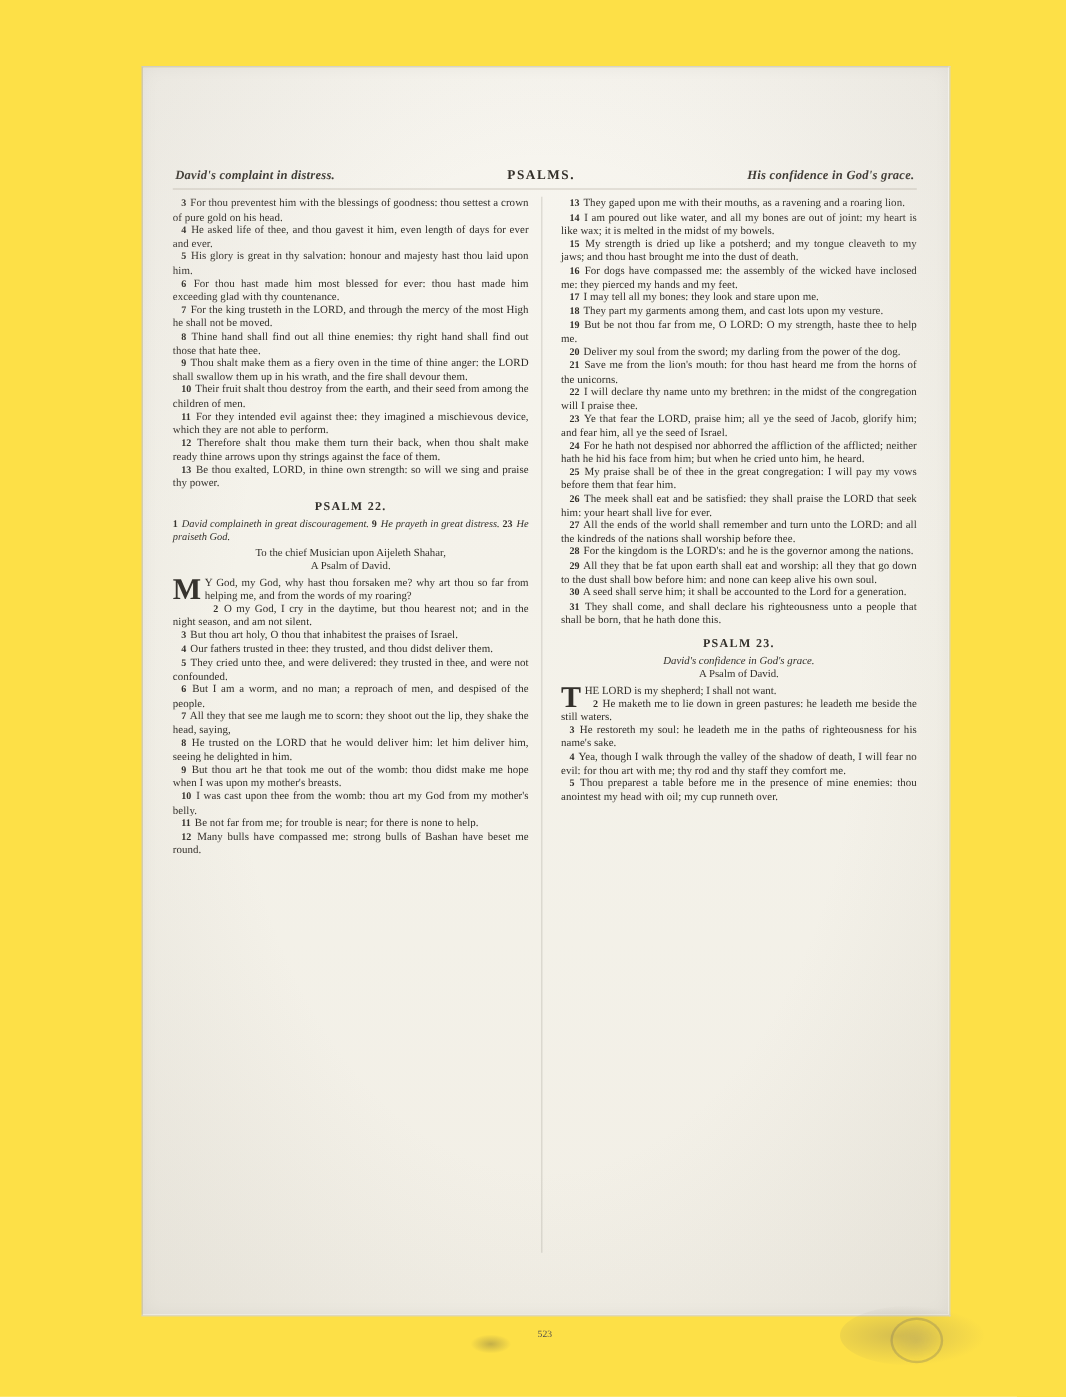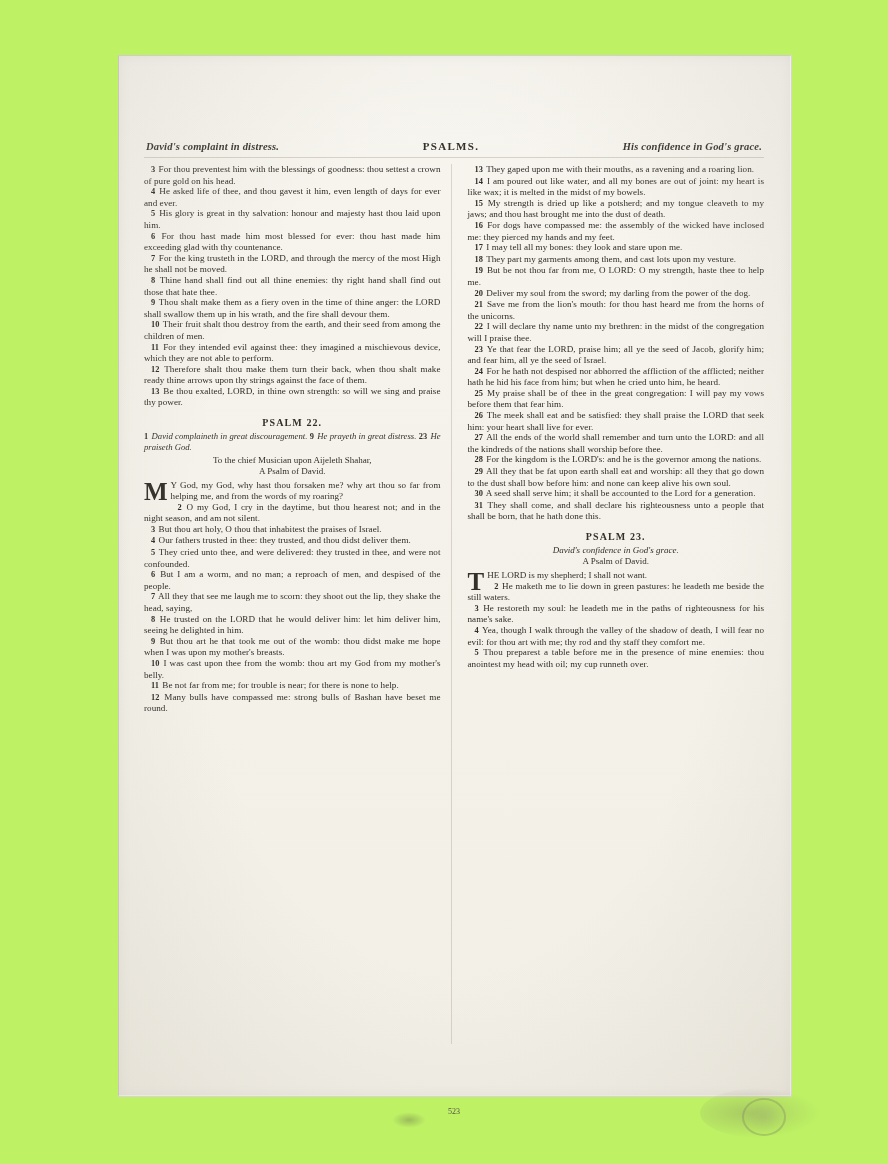--- a/index.html
+++ b/index.html
@@ -11,21 +11,21 @@
     width: 888px;
     height: 1164px;
     font-family: "Liberation Serif", serif;
     overflow: hidden;
   }
   .scan-area {
     position: absolute;
     left: 0; top: 0;
     width: 888px;
     height: 1164px;
-    background: #bef264;
+    background: #fde047;
   }
   
   .page-edge {
     position: absolute;
     left: 118px;
     top: 55px;
     width: 672px;
     height: 1040px;
     border: 1px solid #d8d5cc;
     border-left: 1px solid #cfccc2;

